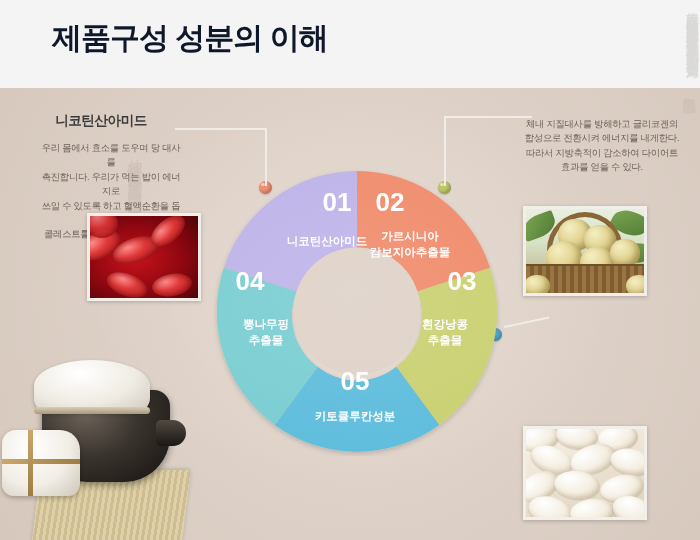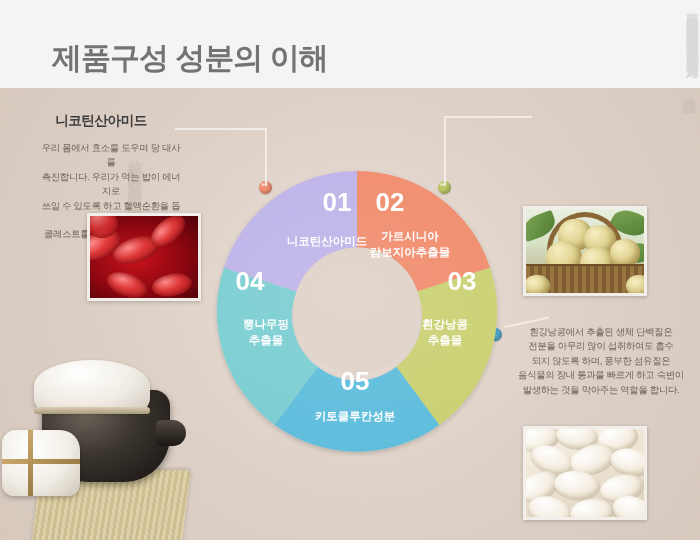--- a/index.html
+++ b/index.html
@@ -25,22 +25,22 @@
     font-family:"DejaVu Serif","Liberation Serif",serif;
     color:#9d9a93; font-size:13px; line-height:15px;
     writing-mode:vertical-rl; white-space:pre; letter-spacing:1px;
   }
   .header-fade{
     position:absolute; right:0; top:0; width:265px; height:88px;
     background:linear-gradient(90deg,#f4f4f4 0%,rgba(244,244,244,.55) 30%,rgba(244,244,244,.05) 75%);
   }
   .page-title{
     position:absolute; left:52px; top:18px;
-    font-size:30px; font-weight:bold; color:#737373;
-    letter-spacing:-1px; z-index:3;margin-top:20px;
+    font-size:30px; font-weight:bold; color:#0f172a;
+    letter-spacing:-1px; z-index:3;
   }
 
   
   .stage{
     position:absolute; left:0; top:88px; width:700px; height:452px;
     background:
       radial-gradient(circle at 52% 46%, #e6dad1 0%, #ded1c7 46%, #d6c8bd 100%);
     overflow:hidden;
   }
   .bg-hanja-left{
@@ -288,20 +288,24 @@
       <div class="rbc" style="left:-12px;top:16px;width:44px;height:26px;transform:rotate(-25deg);"></div>
       <div class="rbc" style="left:22px;top:22px;width:48px;height:24px;transform:rotate(-18deg);"></div>
       <div class="rbc" style="left:58px;top:4px;width:40px;height:22px;transform:rotate(-40deg);"></div>
       <div class="rbc" style="left:16px;top:58px;width:42px;height:22px;transform:rotate(20deg);"></div>
       <div class="rbc" style="left:62px;top:58px;width:40px;height:22px;transform:rotate(-10deg);"></div>
       <div class="rbc" style="left:-6px;top:-8px;width:34px;height:30px;transform:rotate(10deg);opacity:.85;"></div>
     </div>
   </div>
 
   <div class="info t-center" style="left:512px;top:18px;width:180px;">
+    <div class="info-body" style="margin-top:11px;white-space:pre-line;">체내 지질대사를 방해하고 글리코겐의
+합성으로 전환시켜  에너지를 내게한다.
+따라서 지방축적이 감소하여 다이어트
+효과를 얻을 수 있다.</div>
   </div>
 
   <div class="photo" style="left:523px;top:118px;width:124px;height:90px;">
     <div class="ph-inner garc">
       <div class="leaf" style="left:-4px;top:6px;width:34px;height:22px;transform:rotate(-20deg);"></div>
       <div class="leaf" style="left:86px;top:2px;width:36px;height:24px;transform:rotate(28deg);"></div>
       <div class="leaf" style="left:96px;top:34px;width:30px;height:20px;transform:rotate(8deg);"></div>
       <div class="leaf" style="left:40px;top:54px;width:28px;height:16px;transform:rotate(-12deg);"></div>
       <div class="handle"></div>
       <div class="fruit" style="left:32px;top:10px;width:34px;height:32px;"></div>
@@ -309,25 +313,20 @@
       <div class="fruit" style="left:20px;top:32px;width:36px;height:34px;"></div>
       <div class="fruit" style="left:54px;top:38px;width:34px;height:32px;"></div>
       <div class="fruit" style="left:84px;top:30px;width:30px;height:28px;"></div>
       <div class="basket"></div>
       <div class="fruit" style="left:-2px;top:66px;width:26px;height:22px;"></div>
       <div class="fruit" style="left:100px;top:66px;width:26px;height:22px;"></div>
     </div>
   </div>
 
   <div class="info t-center" style="left:508px;top:226px;width:186px;">
-    <div class="info-body" style="margin-top:11px;white-space:pre-line;">흰강낭콩에서 추출된 생체 단백질은
-전분을 아무리 많이 섭취하여도 흡수
-되지 않도록 하며, 풍부한 섬유질은
-음식물의 장내 통과를 빠르게 하고 숙변이
-발생하는 것을 막아주는 역할을 합니다.</div>
   </div>
 
   <div class="photo" style="left:523px;top:338px;width:124px;height:94px;">
     <div class="ph-inner beans">
       <div class="bean" style="left:-6px;top:-4px;width:40px;height:26px;transform:rotate(-14deg);"></div>
       <div class="bean" style="left:30px;top:-6px;width:42px;height:26px;transform:rotate(8deg);"></div>
       <div class="bean" style="left:72px;top:-4px;width:40px;height:26px;transform:rotate(-8deg);"></div>
       <div class="bean" style="left:4px;top:18px;width:44px;height:26px;transform:rotate(22deg);"></div>
       <div class="bean" style="left:44px;top:16px;width:46px;height:28px;transform:rotate(-18deg);"></div>
       <div class="bean" style="left:84px;top:20px;width:42px;height:26px;transform:rotate(12deg);"></div>

